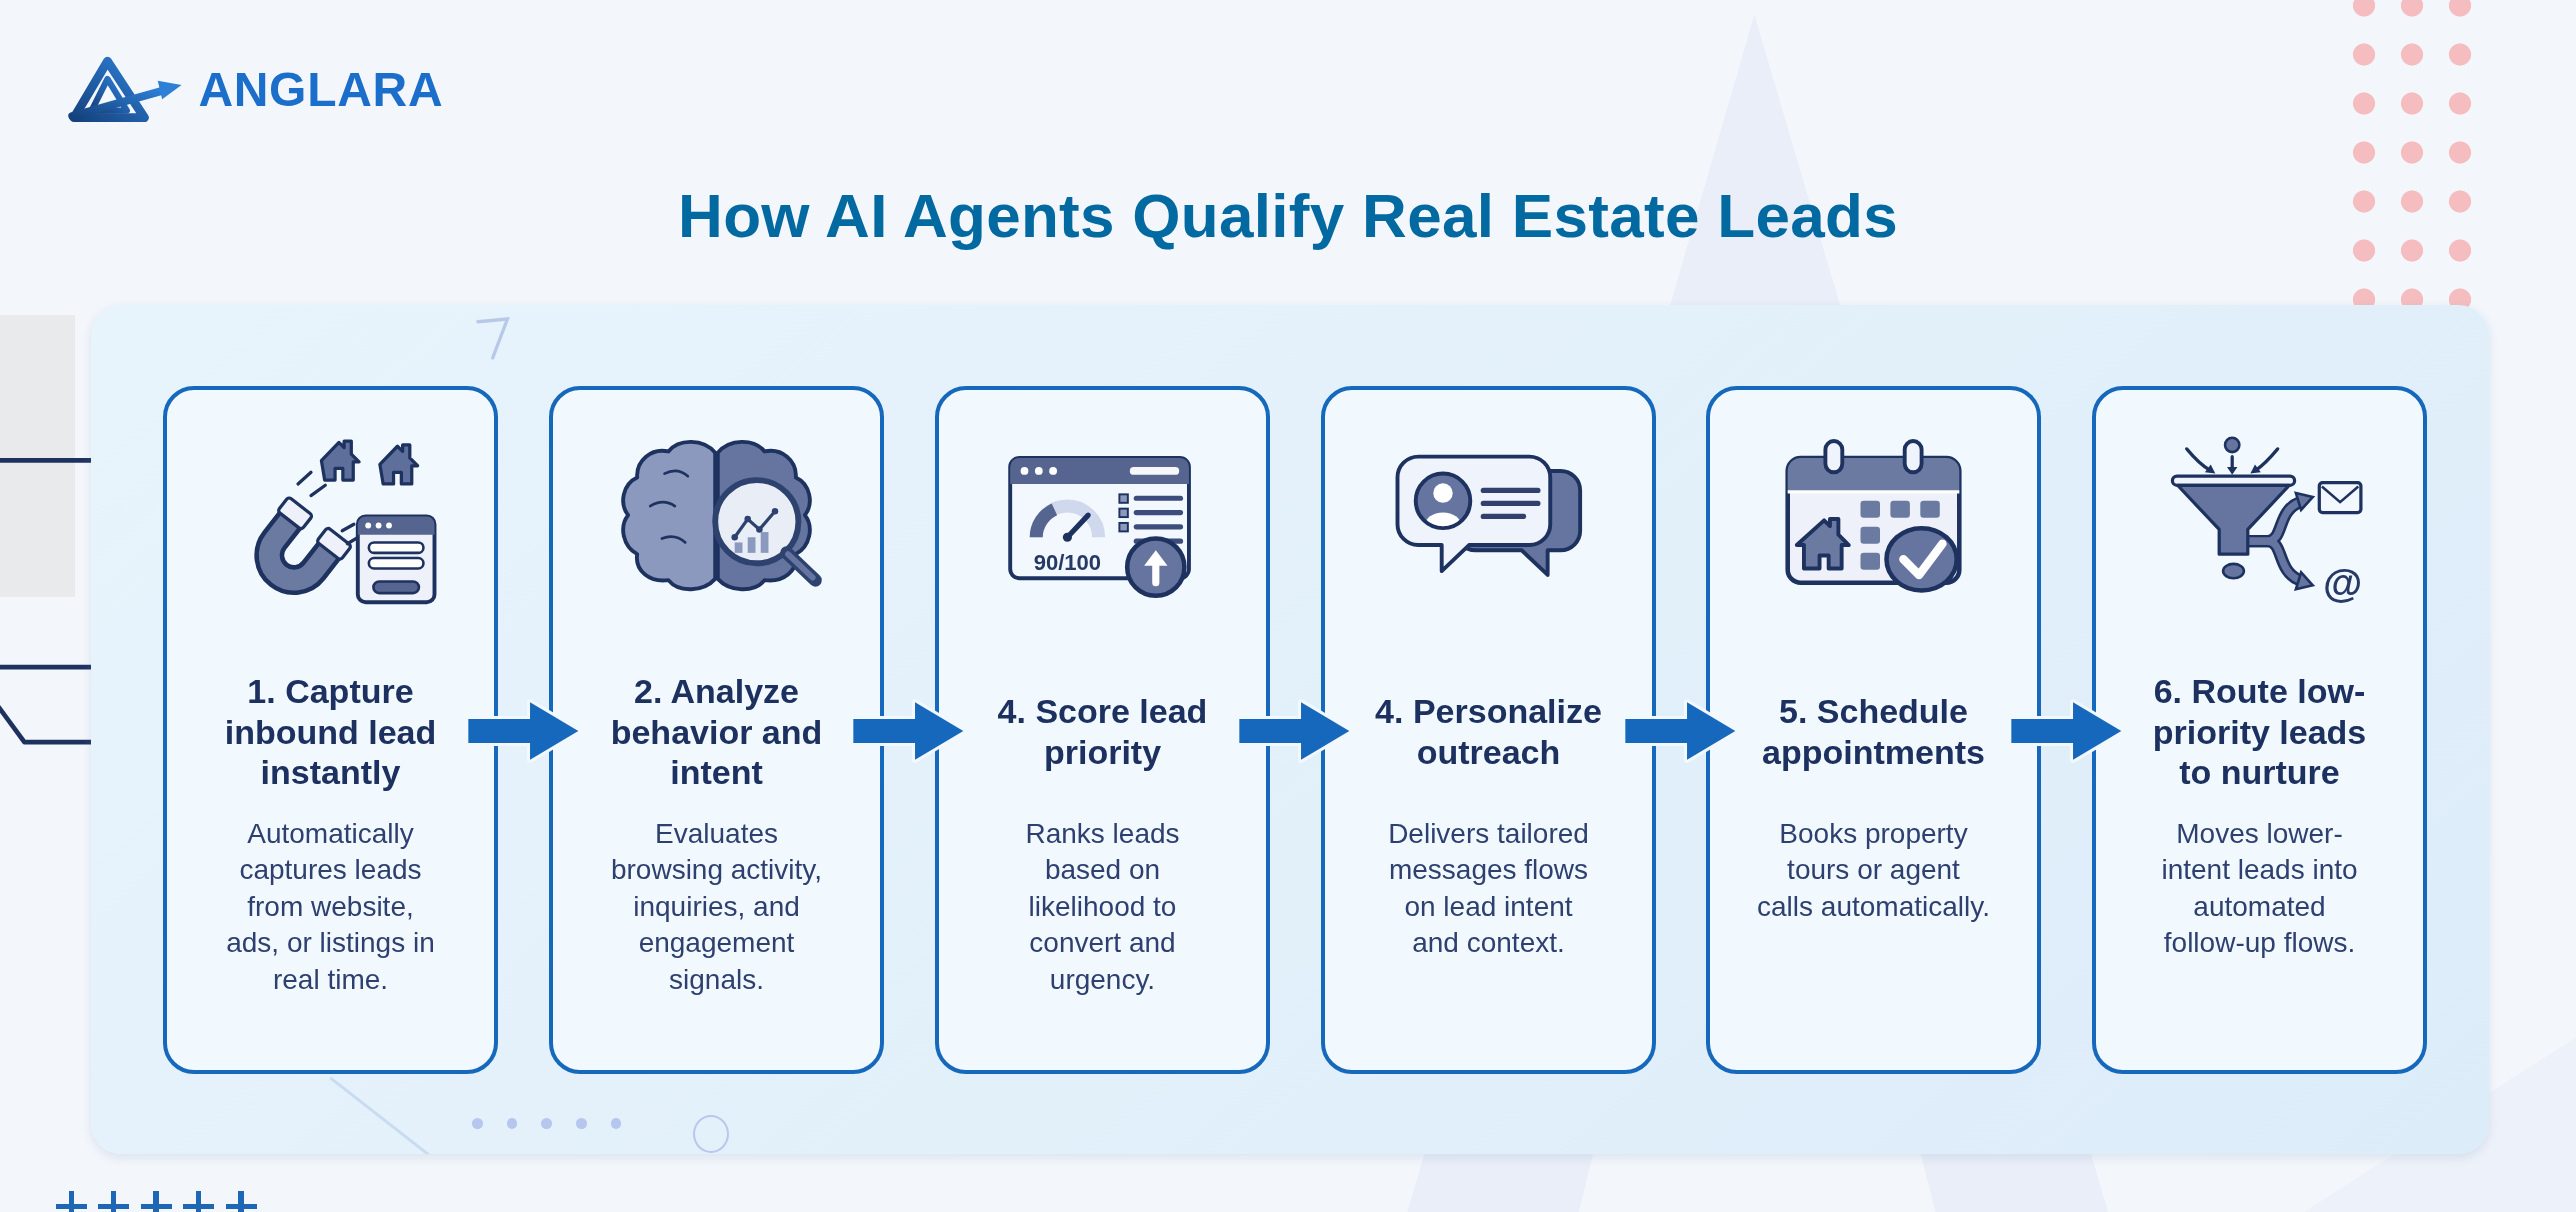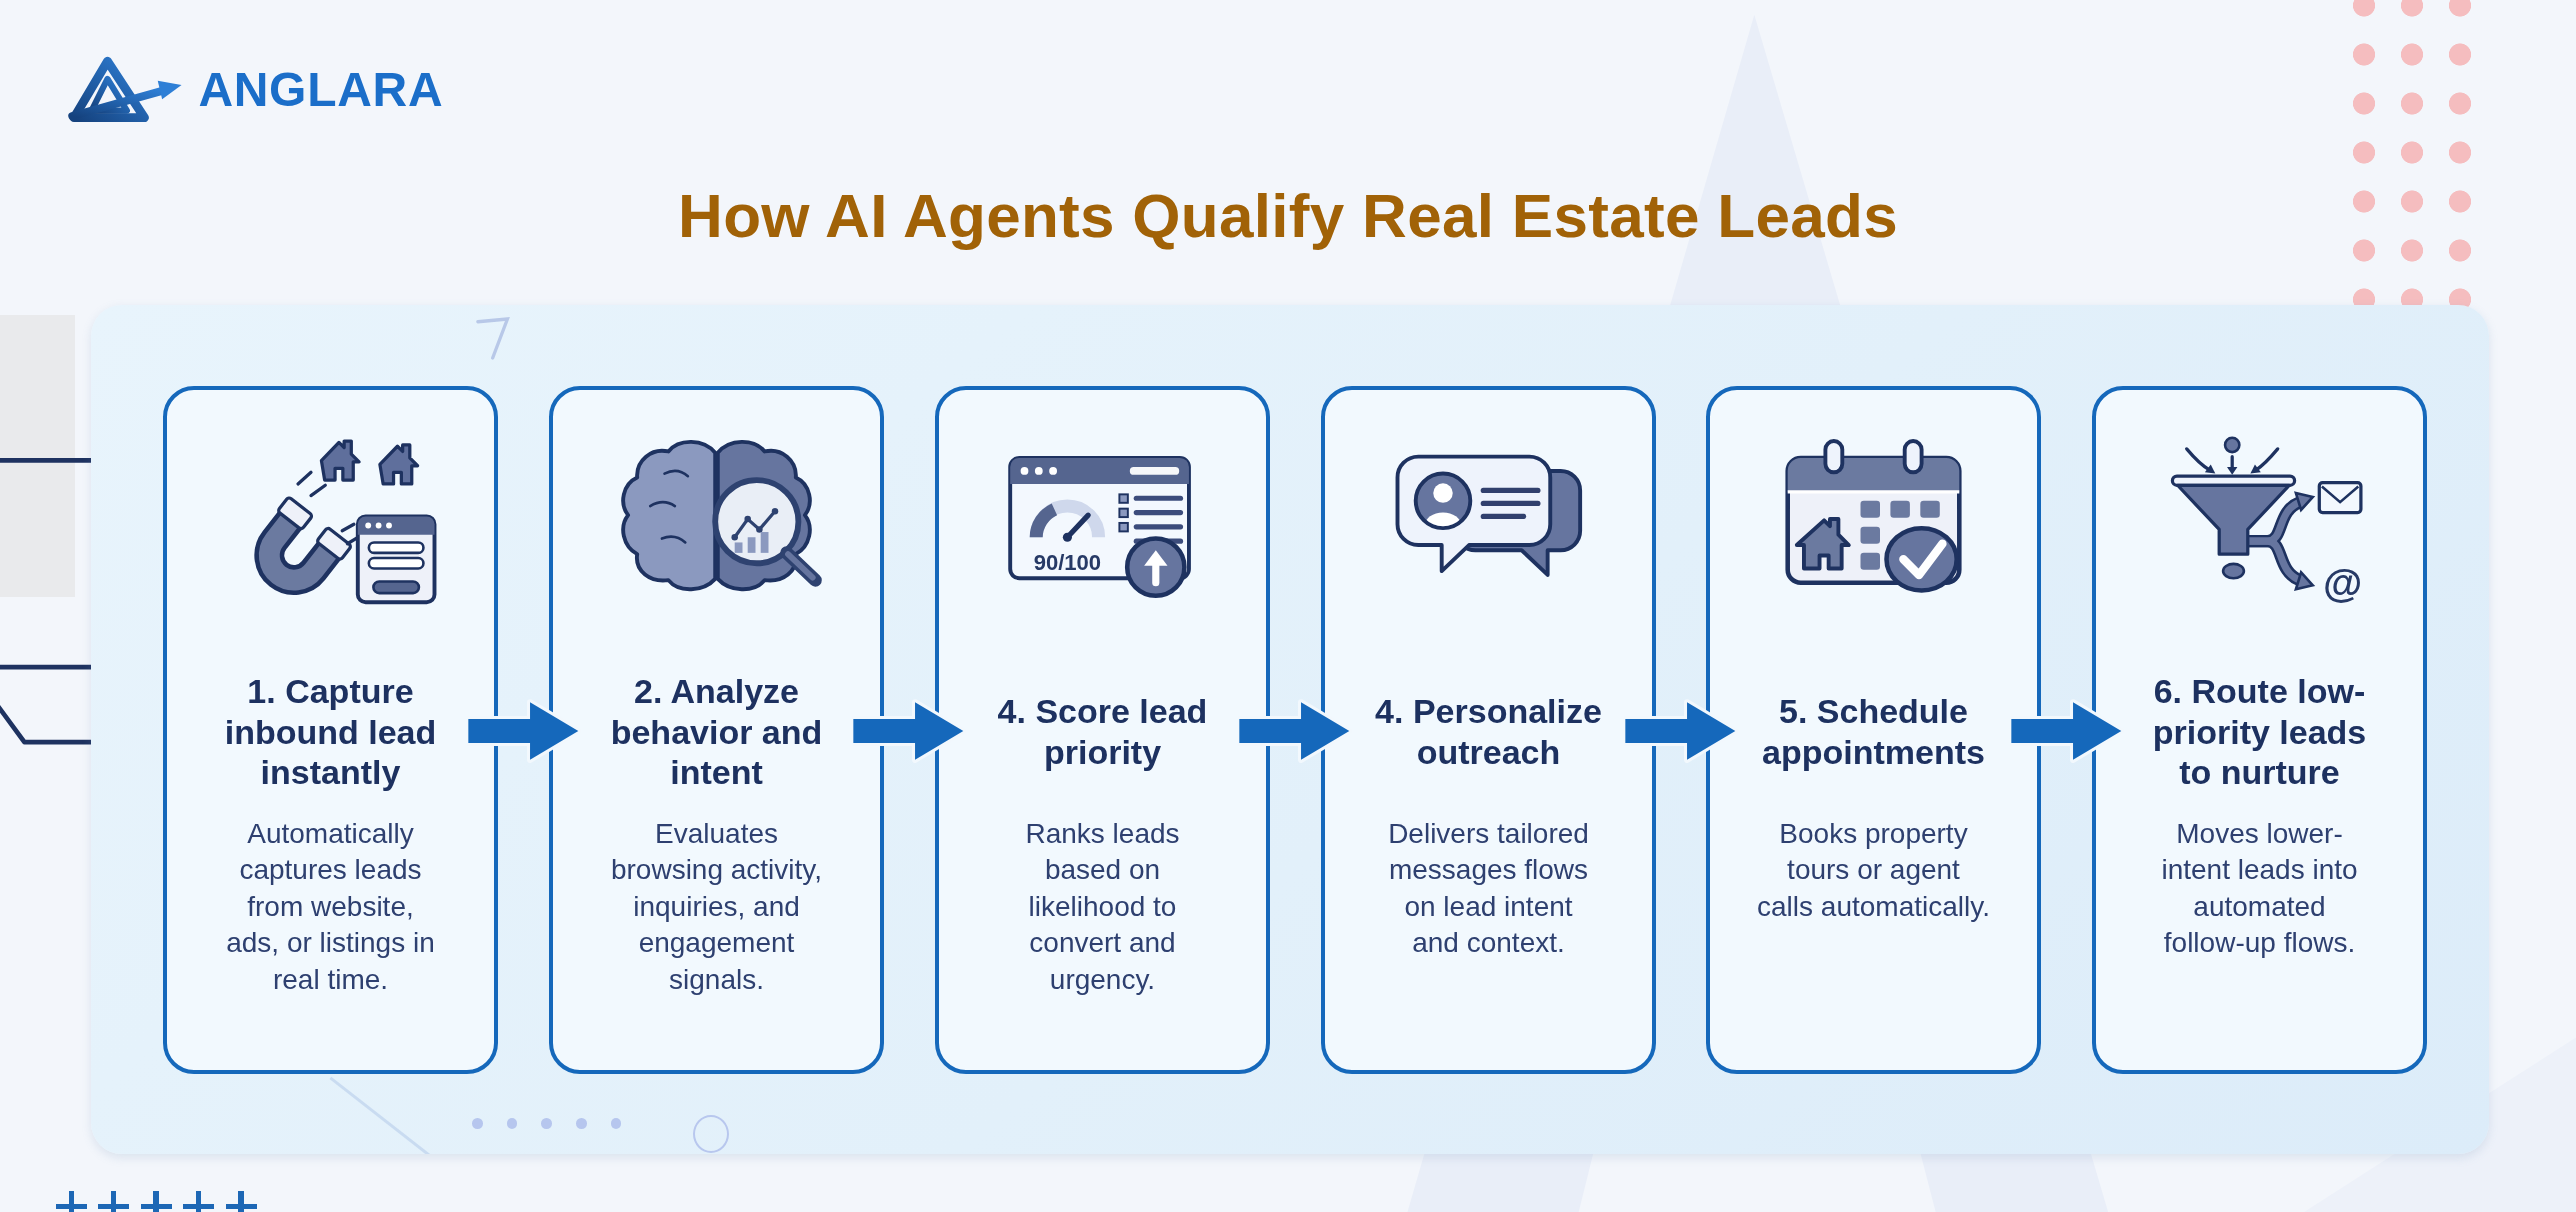--- a/index.html
+++ b/index.html
@@ -24,21 +24,21 @@
   .gray-block{position:absolute;left:0;top:315px;width:75px;height:282px;background:#e9eaec;z-index:0;}
   .cube-sketch{position:absolute;left:-40px;top:439px;z-index:0;}
   .orange-sliver{position:absolute;left:147px;top:682px;width:3.4px;height:42px;background:#e2663f;opacity:.8;z-index:0;}
 
   
   .logo{position:absolute;left:67px;top:56px;display:flex;align-items:center;gap:13.4px;z-index:2;}
   .logo-name{font-size:48px;font-weight:bold;color:#1b6ec9;letter-spacing:0.7px;text-align:center;}
 
   
   .main-title{position:absolute;left:0;top:180px;width:100%;margin:0;text-align:center;
-    font-size:62px;font-weight:bold;color:#a16207;letter-spacing:0.3px;z-index:2;}
+    font-size:62px;font-weight:bold;color:#0369a1;letter-spacing:0.3px;z-index:2;}
 
   
   .panel{position:absolute;left:91px;top:305px;width:2398px;height:849px;
     background:linear-gradient(140deg,#e8f4fc 0%,#e2f0fa 55%,#dcecf9 100%);
     border-radius:31px;box-shadow:0 3.4px 9.4px rgba(110,145,185,.18);z-index:1;overflow:hidden;}
   .seven-sketch{position:absolute;left:384px;top:10px;}
   .panel-dots{position:absolute;left:381px;top:813px;display:flex;gap:24px;}
   .panel-dots i{width:10.7px;height:10.7px;border-radius:50%;background:#b6c6ee;}
   .panel-circle{position:absolute;left:602px;top:810px;width:32px;height:34px;
     border:2.7px solid #b8c7ee;border-radius:50%;}

